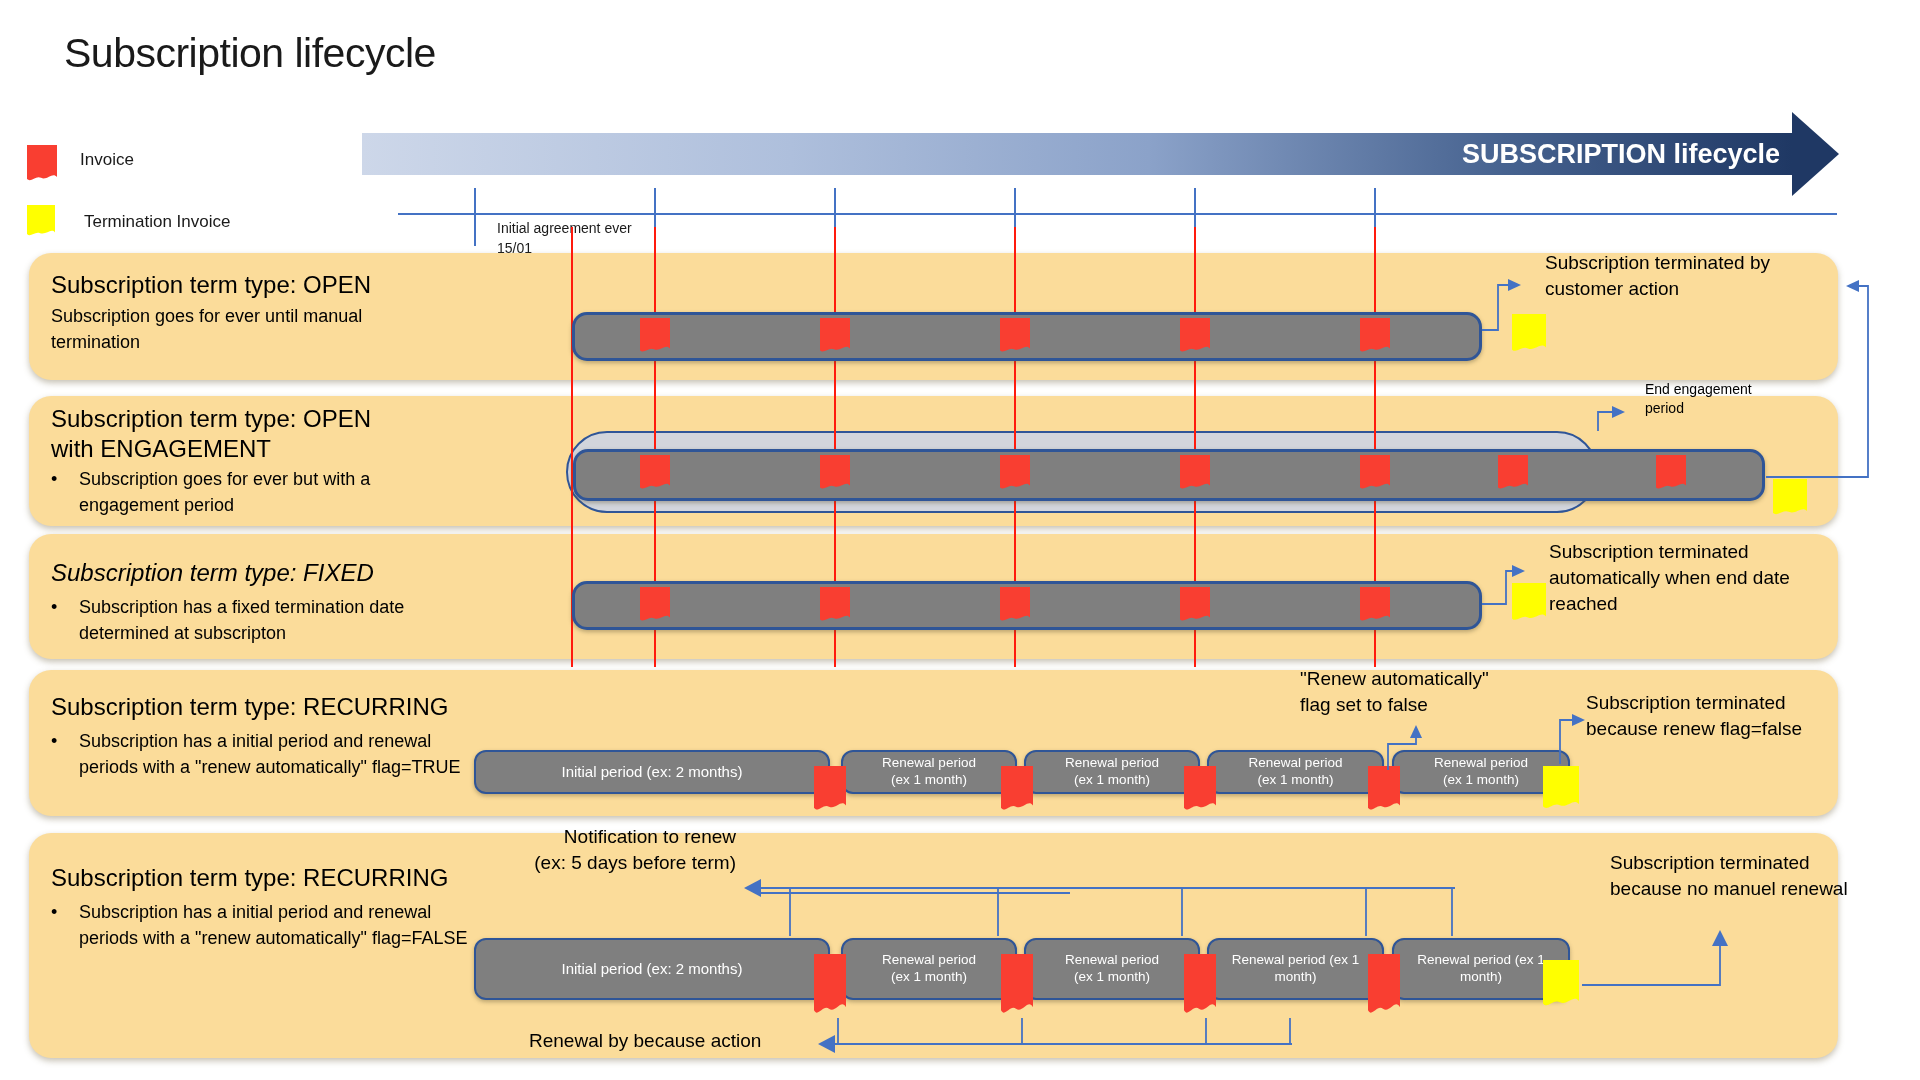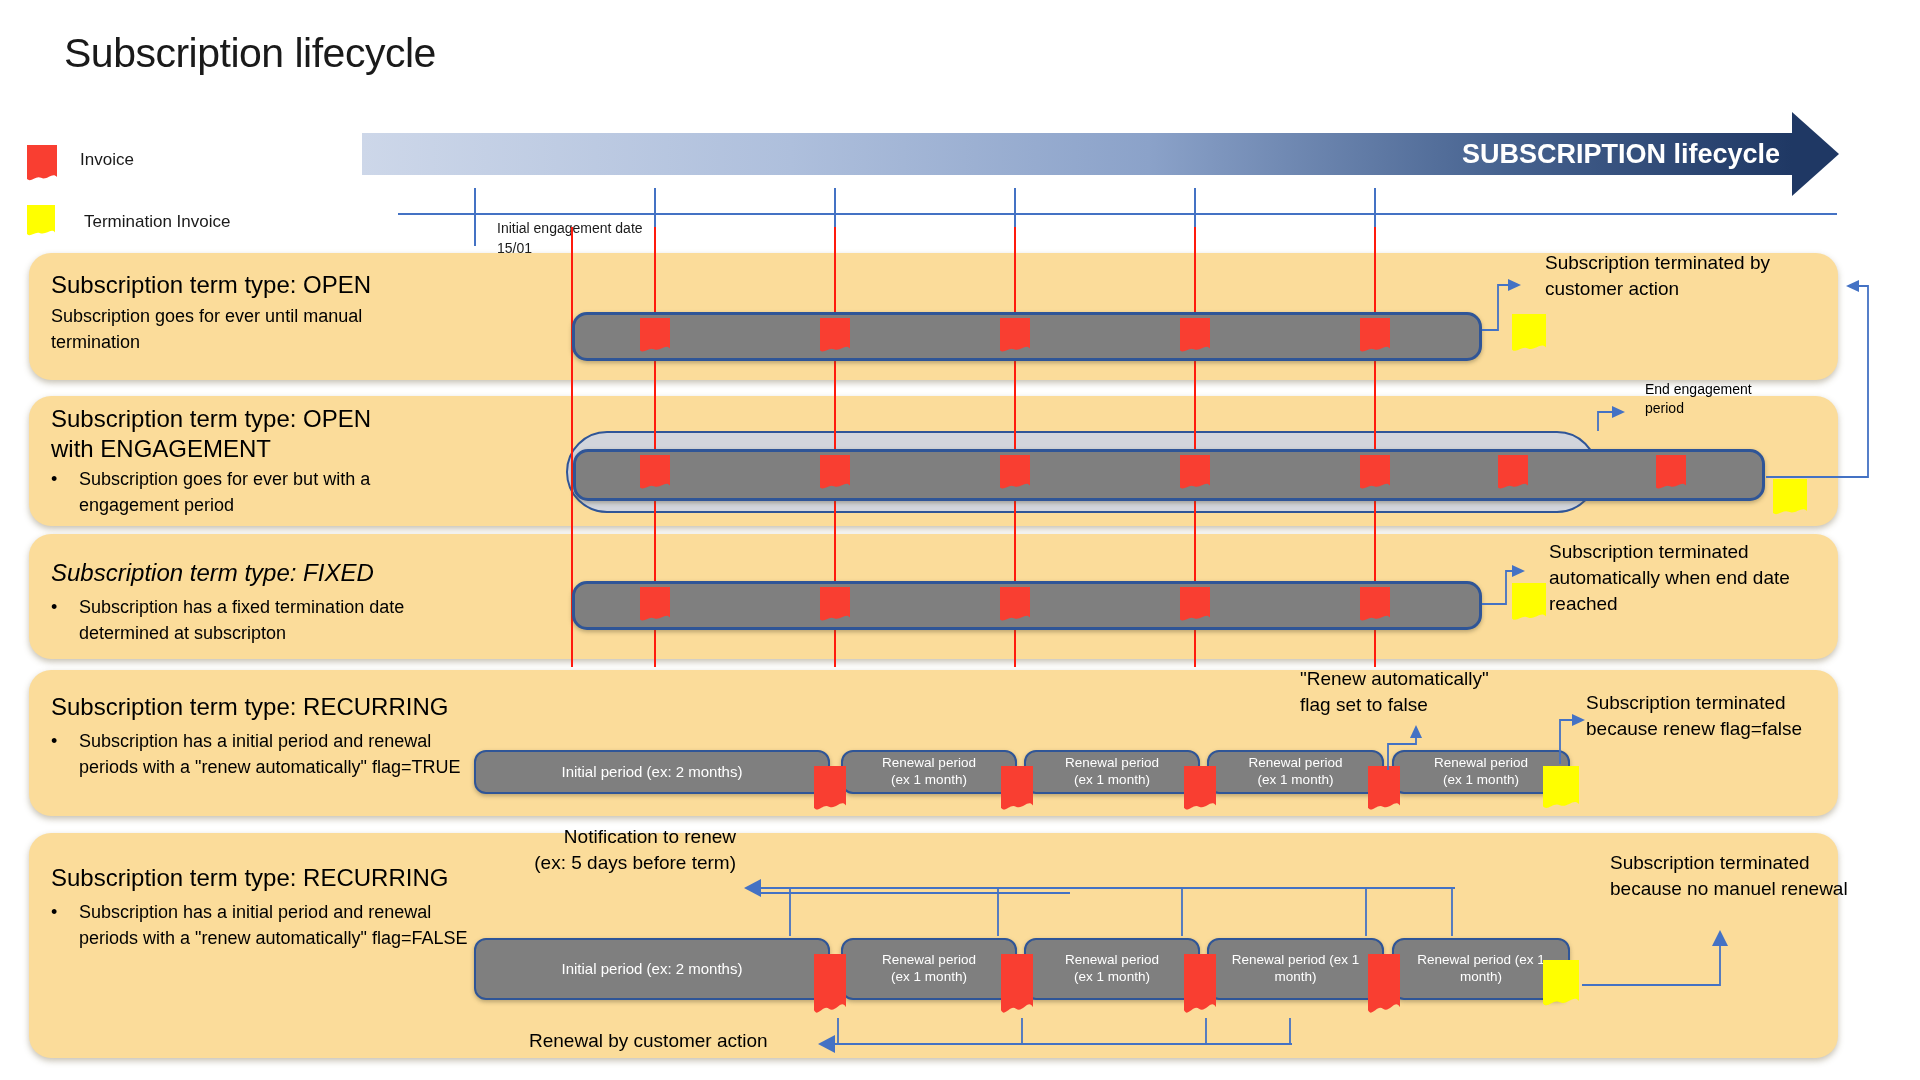--- a/index.html
+++ b/index.html
@@ -59,21 +59,21 @@
       </svg></div>
   <div class="abs legend-label" style="left:84px;top:212px;">Termination Invoice</div>
 
   <div class="abs" id="arrow-body">
     <span id="arrow-label">SUBSCRIPTION lifecycle</span>
   </div>
   <div class="abs" id="arrow-head"></div>
 
   <div class="abs" id="timeline-line"></div>
   <div class="abs" id="timeline-label">
-    <div>Initial engagement date</div>
+    <div>Initial agreement ever</div>
     <div>15/01</div>
   </div>
 
   <div class="panel" style="top:253px;height:127px;">
     <div class="panel-heading" style="top:17px;width:420px;">Subscription term type: OPEN</div>
     <div class="panel-body" style="top:50px;width:345px;">Subscription goes for ever until manual termination</div>
   </div>
 
   <div class="panel" style="top:396px;height:130px;">
     <div class="panel-heading" style="top:8px;width:345px;">Subscription term type: OPEN with ENGAGEMENT</div>
@@ -99,21 +99,21 @@
   <div class="gbar" style="left:572px;top:312px;width:910px;height:49px;"></div>
   <div class="gbar" style="left:573px;top:449px;width:1192px;height:52px;"></div>
   <div class="gbar" style="left:572px;top:581px;width:910px;height:49px;"></div>
 
   <div class="ann" style="left:1545px;top:250px;width:255px;">Subscription terminated by customer action</div>
   <div class="ann" style="left:1645px;top:380px;width:130px;font-size:14px;line-height:19px;">End engagement period</div>
   <div class="ann" style="left:1549px;top:539px;width:262px;">Subscription terminated automatically when end date reached</div>
   <div class="ann" style="left:1300px;top:666px;width:210px;">"Renew automatically" flag set to false</div>
   <div class="ann" style="left:1586px;top:690px;width:228px;">Subscription terminated because renew flag=false</div>
   <div class="ann" style="left:531px;top:824px;width:205px;text-align:right;">Notification to renew (ex: 5 days before term)</div>
-  <div class="ann" style="left:529px;top:1028px;width:300px;">Renewal by customer action</div>
+  <div class="ann" style="left:529px;top:1028px;width:300px;">Renewal by because action</div>
   <div class="ann" style="left:1567px;top:850px;width:250px;margin-left:43px;">Subscription terminated because no manuel renewal</div>
 
   <svg id="connector-svg" width="1920" height="1080">
     <g stroke="#4472c4" stroke-width="1.8" fill="none">
       <polyline points="1482,330 1498,330 1498,285 1508,285"></polyline>
       <polyline points="1766,477 1868,477 1868,286 1848,286"></polyline>
       <polyline points="1598,431 1598,412 1612,412"></polyline>
       <polyline points="1482,604 1506,604 1506,571 1512,571"></polyline>
       <polyline points="1388,770 1388,744 1416,744 1416,730"></polyline>
       <polyline points="1560,764 1560,720 1572,720"></polyline>

